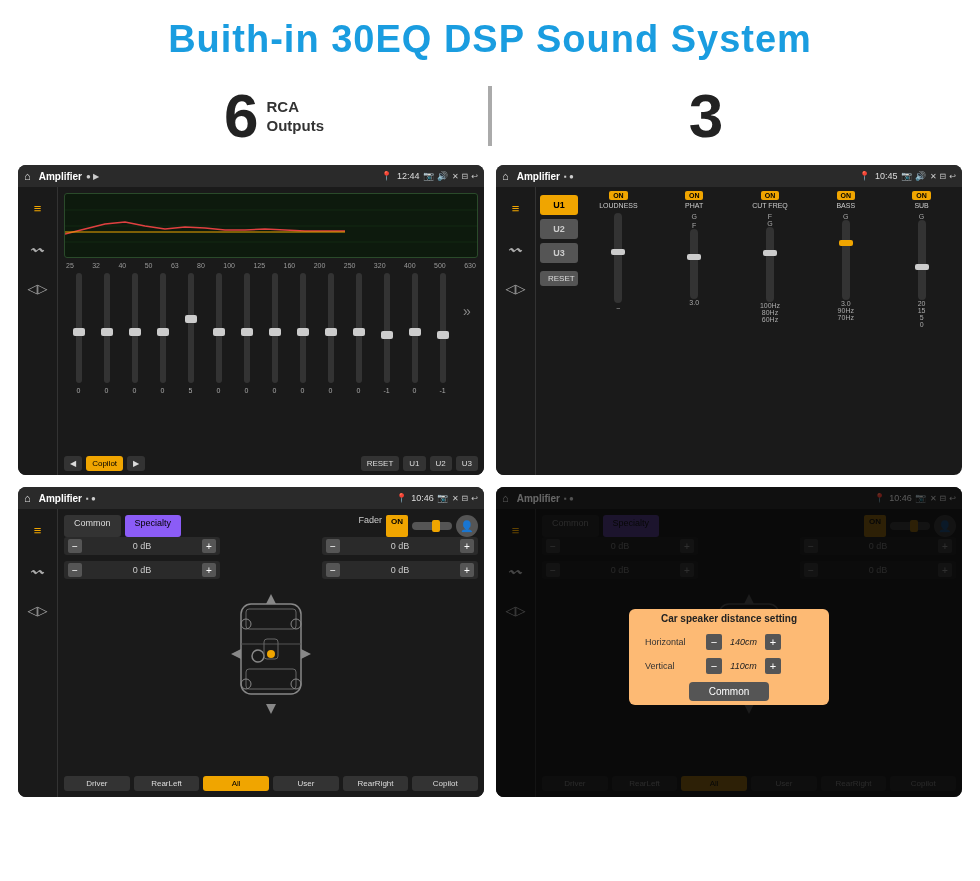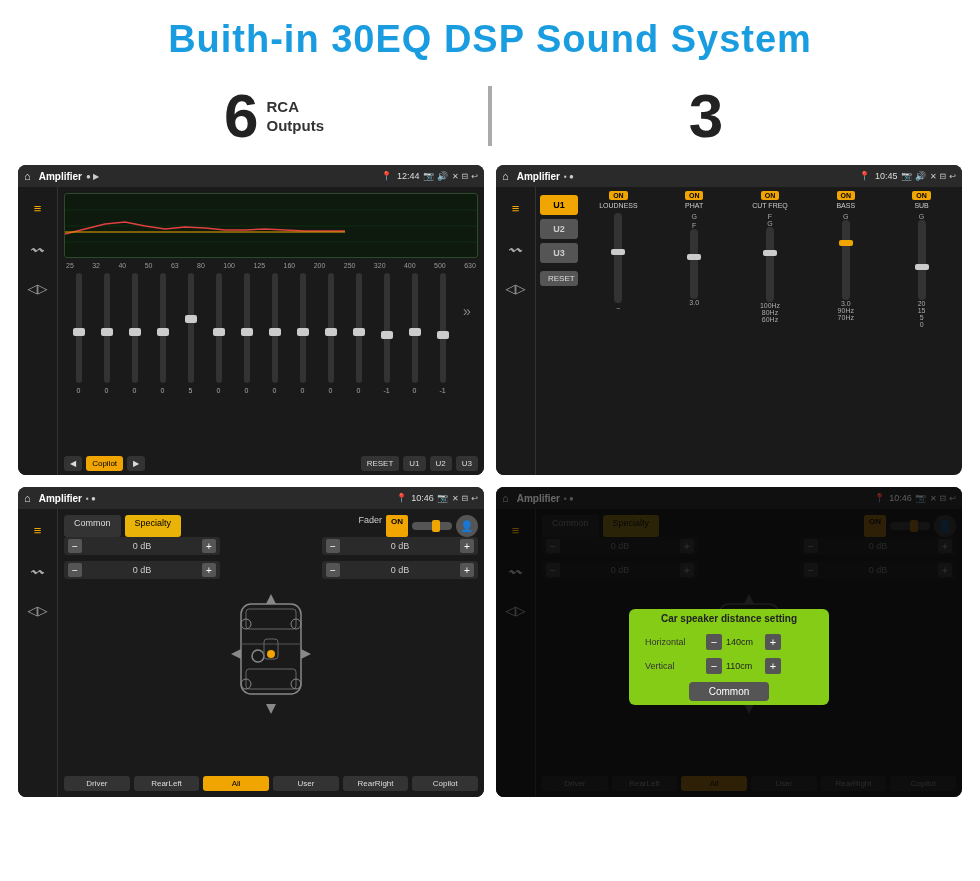--- a/index.html
+++ b/index.html
@@ -255,21 +255,21 @@
 
     .fader-tab {
       background: #333;
       color: #ddd;
       font-size: 9px;
       padding: 3px 10px;
       border-radius: 3px;
     }
 
     .fader-tab.active {
-      background: #eab308;
+      background: #8b5cf6;
       color: #000;
     }
 
     .fader-label { color: #ccc; font-size: 9px; }
     .fader-on { background: #f0a500; color: #000; font-size: 8px; font-weight: bold; padding: 2px 5px; border-radius: 2px; }
     .fader-user-icon { width: 22px; height: 22px; background: #555; border-radius: 50%; display: flex; align-items: center; justify-content: center; color: #fff; font-size: 11px; }
 
     .db-control {
       display: flex;
       align-items: center;
@@ -320,21 +320,21 @@
       position: absolute;
       top: 0; left: 0; right: 0; bottom: 0;
       background: rgba(0,0,0,0.6);
       display: flex;
       align-items: center;
       justify-content: center;
       z-index: 10;
     }
 
     .dialog-box {
-      background: #84cc16;
+      background: #fdba74;
       border-radius: 6px;
       padding: 4px 16px;
       min-width: 200px;
       margin-top: 30px;
     }
 
     .dialog-title {
       font-size: 10px;
       font-weight: bold;
       color: #222;
@@ -371,20 +371,22 @@
       justify-content: center;
       color: #fff;
       font-size: 11px;
       cursor: pointer;
     }
 
     .dialog-value {
       font-size: 9px;
       color: #222;
       min-width: 35px;
+      text-align: center;
+      font-style: italic;
     }
 
     .dialog-confirm {
       background: #555;
       color: #fff;
       font-size: 10px;
       padding: 4px 20px;
       border-radius: 4px;
       text-align: center;
       margin: 6px auto 0;

